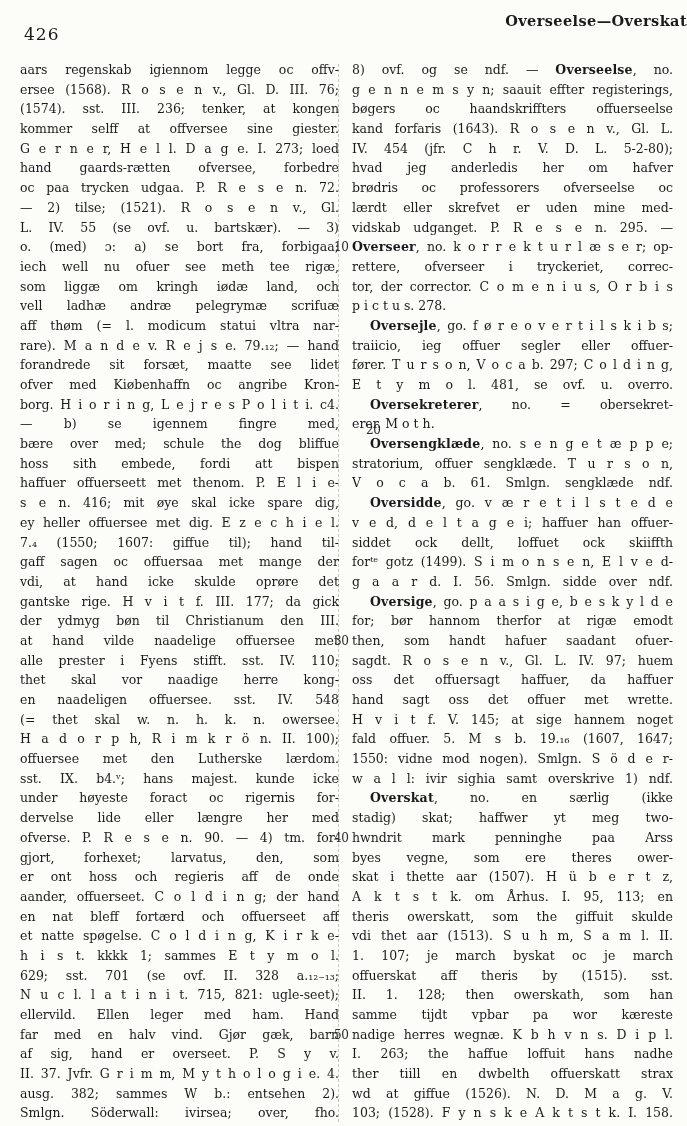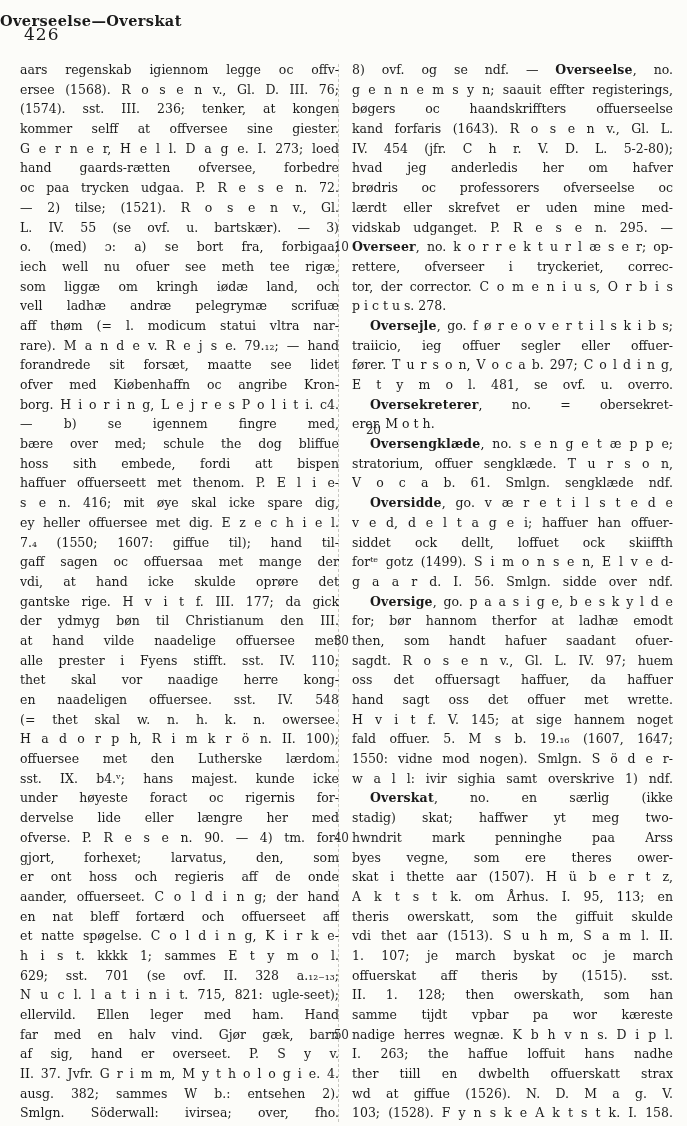--- a/index.html
+++ b/index.html
@@ -8,21 +8,21 @@
     background:#fcfcf9;color:#1b1b1b;
     font-family:"DejaVu Serif","Liberation Serif",serif;
   }
   .page{position:absolute;inset:0;}
   .page-number{
     position:absolute;left:24px;top:24px;
     font-size:17px;letter-spacing:1px;
   }
   .running-title{
     position:absolute;left:0;right:0;top:12px;
-    text-align:left;font-weight:bold;font-size:14.5px;letter-spacing:.4px;
+    text-align:right;font-weight:bold;font-size:14.5px;letter-spacing:.4px;
   }
   .col{
     position:absolute;top:60px;
     font-size:12.5px;line-height:19.7px;
   }
   .col-left{left:20px;width:319px;}
   .col-right{left:352px;width:321px;}
   .tline{
     height:19.7px;max-height:19.7px;overflow:hidden;
     text-align:justify;text-align-last:justify;
@@ -134,21 +134,21 @@
       <div class="tline nojust">erer. M o t h.</div>
       <div class="tline" style="text-indent: 18px;"><b>Oversengklæde</b>, no. s e n g e t æ p p e;</div>
       <div class="tline">stratorium, offuer sengklæde. T u r s o n,</div>
       <div class="tline">V o c a b. 61. Smlgn. sengklæde ndf.</div>
       <div class="tline" style="text-indent: 18px;"><b>Oversidde</b>, go. v æ r e t i l s t e d e</div>
       <div class="tline">v e d, d e l t a g e i; haffuer han offuer-</div>
       <div class="tline">siddet ock dellt, loffuet ock skiiffth</div>
       <div class="tline">forᵗᵉ gotz (1499). S i m o n s e n, E l v e d-</div>
       <div class="tline">g a a r d. I. 56. Smlgn. sidde over ndf.</div>
       <div class="tline" style="text-indent: 18px;"><b>Oversige</b>, go. p a a s i g e, b e s k y l d e</div>
-      <div class="tline">for; bør hannom therfor at ladhæ emodt</div>
+      <div class="tline">for; bør hannom therfor at rigæ emodt</div>
       <div class="tline">then, som handt hafuer saadant ofuer-</div>
       <div class="tline">sagdt. R o s e n v., Gl. L. IV. 97; huem</div>
       <div class="tline">oss det offuersagt haffuer, da haffuer</div>
       <div class="tline">hand sagt oss det offuer met wrette.</div>
       <div class="tline">H v i t f. V. 145; at sige hannem noget</div>
       <div class="tline">fald offuer. 5. M s b. 19.₁₆ (1607, 1647;</div>
       <div class="tline">1550: vidne mod nogen). Smlgn. S ö d e r-</div>
       <div class="tline">w a l l: ivir sighia samt overskrive 1) ndf.</div>
       <div class="tline" style="text-indent: 18px;"><b>Overskat</b>, no. en særlig (ikke</div>
       <div class="tline">stadig) skat; haffwer yt meg two-</div>

